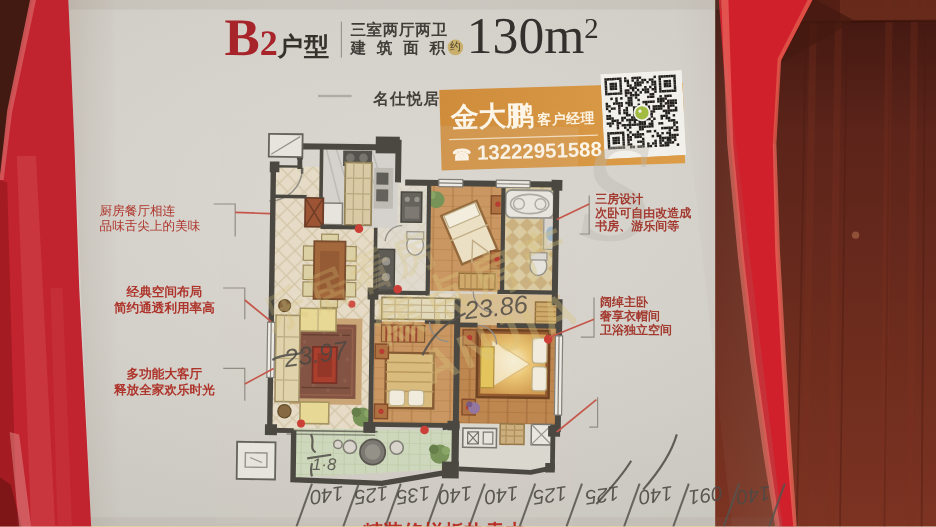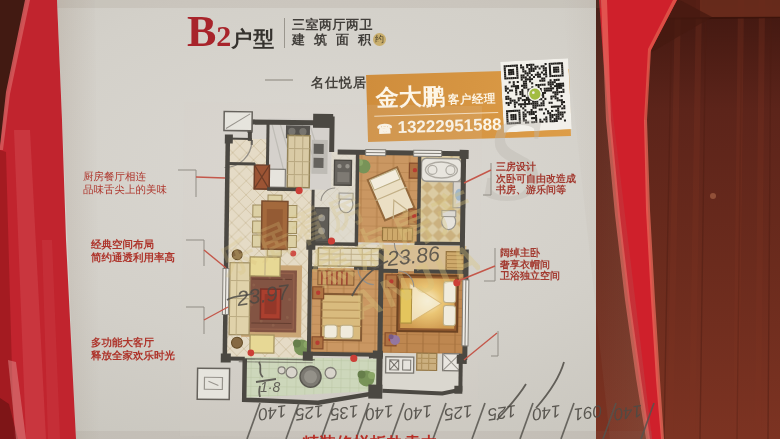--- a/index.html
+++ b/index.html
@@ -89,20 +89,21 @@
 </div>
 
 <div class="abs" style="left:284px;top:18px;width:1px;height:30px;background:#9a968e;"></div>
 
 <div class="abs" style="left:292px;top:17px;width:86px;color:#413e3a;font-size:13px;font-weight:bold;letter-spacing:0.5px;line-height:15px;white-space:nowrap;">三室两厅两卫</div>
 
 <div class="abs" style="left:292px;top:33px;width:86px;color:#413e3a;font-size:13px;font-weight:bold;letter-spacing:9px;line-height:14px;white-space:nowrap;">建筑面积</div>
 
 <div class="abs" style="left:373px;top:33px;width:13px;height:13px;border-radius:50%;background:#c9ae6c;color:#4a412a;font-size:9px;line-height:13px;text-align:center;">约</div>
 
+<div class="abs" style="left:389px;top:5px;font-family:'Liberation Serif',serif;color:#33302d;font-size:43px;line-height:40px;white-space:nowrap;">130m<span style="font-size:24px;vertical-align:12px;">2</span></div>
 
 <div class="abs" style="left:265px;top:79px;width:28px;height:2px;background:#b0aca4;"></div>
 
 <div class="abs" style="left:311px;top:74px;color:#44413c;font-size:13px;font-weight:bold;letter-spacing:1px;white-space:nowrap;">名仕悦居</div>
 
 <div class="abs" style="left:367px;top:72px;width:203px;height:67px;background:linear-gradient(100deg,#cf8d3c,#dd9d48);transform:rotate(-1.7deg);">
 
 <div class="abs" style="left:9px;top:8px;font-family:'Liberation Serif',serif;font-weight:bold;color:#fdf6e8;font-size:23px;white-space:nowrap;">金大鹏<span style="font-family:'Liberation Sans',sans-serif;font-weight:bold;font-size:11.5px;color:#fcf3e2;margin-left:3px;letter-spacing:0.5px;">客户经理</span></div>
 
 <div class="abs" style="left:7px;top:41px;width:124px;height:1px;background:rgba(255,246,230,.75);"></div>
@@ -907,21 +908,21 @@
 <g>
 <clipPath id="botclip">
           <rect x="240" y="425" width="240" height="14"></rect>
         </clipPath>
 <text x="302" y="449" clip-path="url(#botclip)" font-size="17" font-weight="bold" fill="#b8271f" opacity="0.95">精装修样板热卖中</text>
 </g>
 </svg>
 
 <div class="abs" style="left:83px;top:170px;width:92px;text-align:left;color:#ae352c;font-size:10.5px;line-height:13px;font-weight:normal;">厨房餐厅相连<br>品味舌尖上的美味</div>
 
-<div class="abs" style="left:91px;top:238px;width:92px;text-align:left;color:#ae352c;font-size:10.5px;line-height:13px;font-weight:bold;">经典空间布局<br>简约通透利用率高</div>
-
-<div class="abs" style="left:91px;top:306px;width:92px;text-align:left;color:#ae352c;font-size:10.5px;line-height:13px;font-weight:bold;margin-top:30px;">多功能大客厅<br>释放全家欢乐时光</div>
+<div class="abs" style="left:91px;top:238px;width:92px;text-align:center;color:#ae352c;font-size:10.5px;line-height:13px;font-weight:bold;">经典空间布局<br>简约通透利用率高</div>
+
+<div class="abs" style="left:91px;top:306px;width:92px;text-align:center;color:#ae352c;font-size:10.5px;line-height:13px;font-weight:bold;">多功能大客厅<br>释放全家欢乐时光</div>
 
 <div class="abs" style="left:496px;top:161px;width:96px;color:#a33a30;font-size:10px;line-height:11.5px;font-weight:bold;">三房设计<br>次卧可自由改造成<br>书房、游乐间等</div>
 
 <div class="abs" style="left:500px;top:247px;width:96px;color:#a33a30;font-size:10px;line-height:11.5px;font-weight:bold;">阔绰主卧<br>奢享衣帽间<br>卫浴独立空间</div>
 
 </div>
 
 </body></html>

